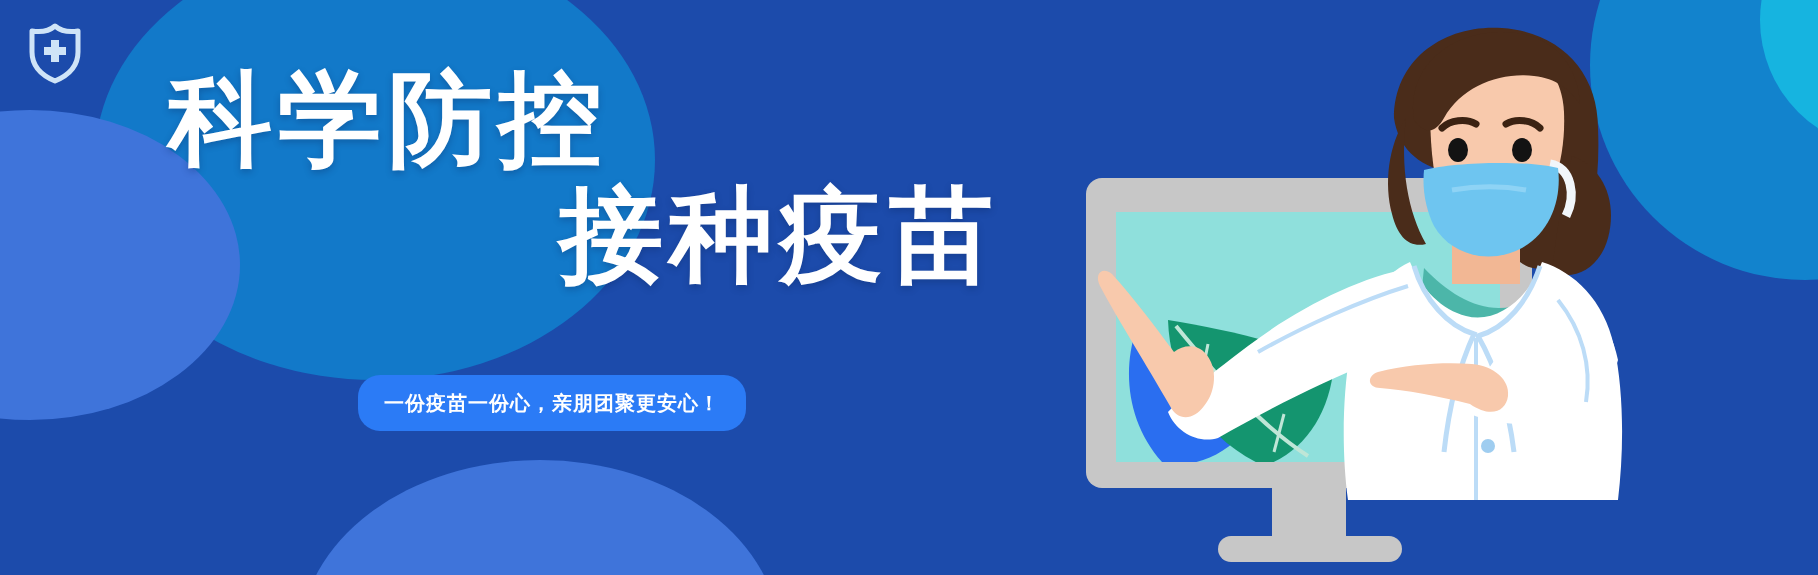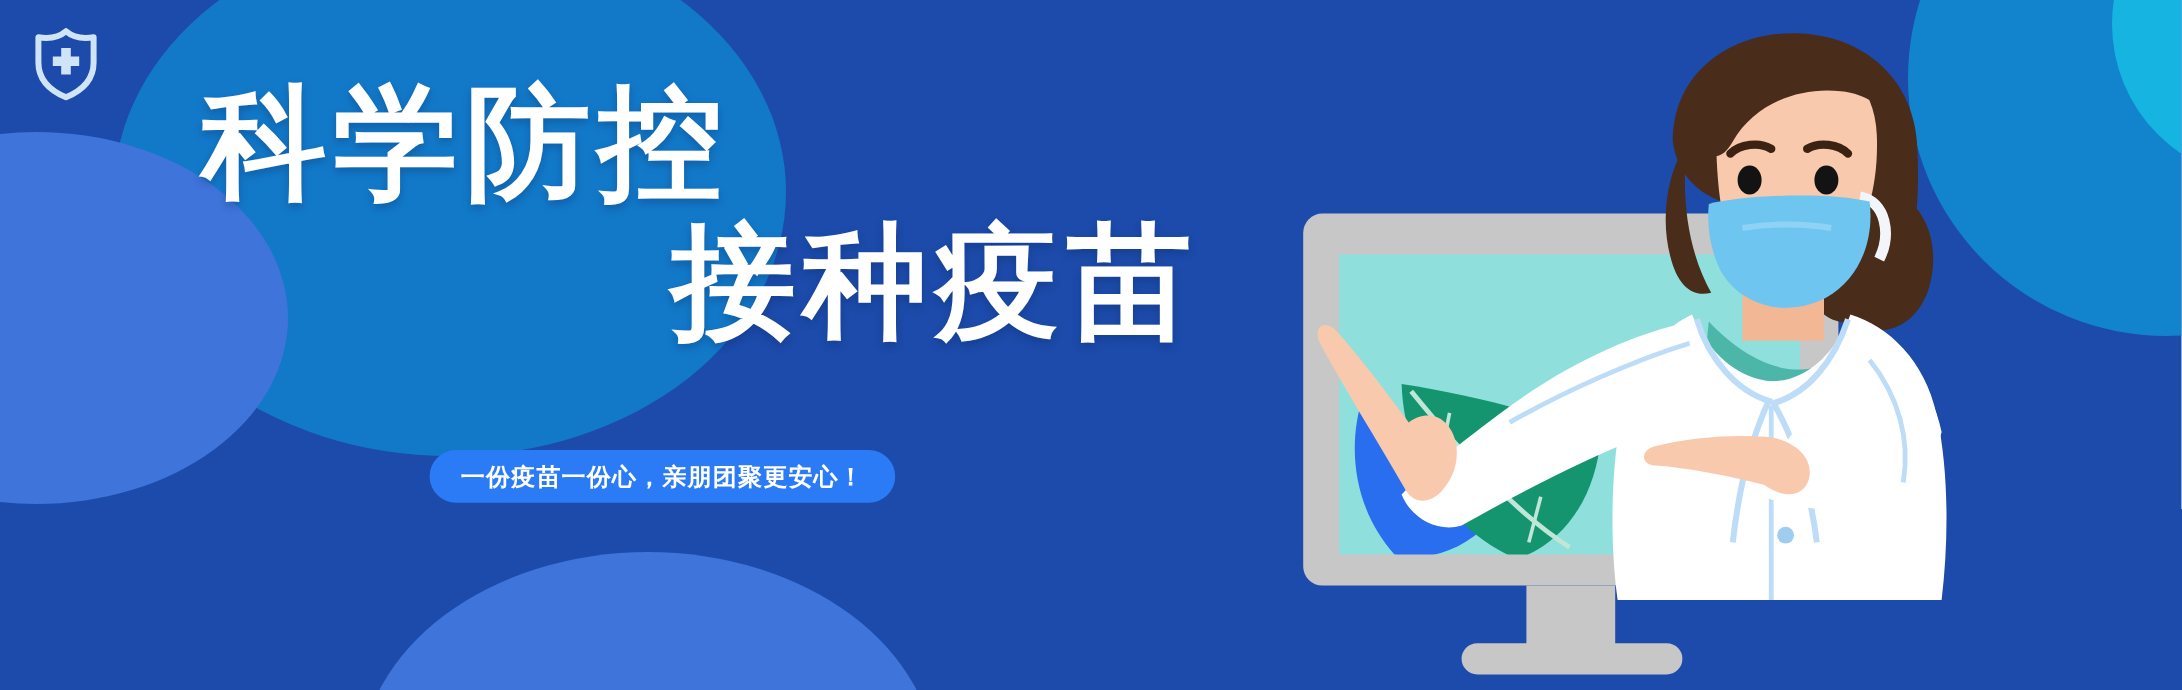--- a/index.html
+++ b/index.html
@@ -8,21 +8,21 @@
     background: #ffffff;
   }
   * { box-sizing: border-box; }
 
   .banner {
     position: relative;
     width: 1818px;
     height: 575px;
     overflow: hidden;
     background: #1c4bab;
-    font-family: Liberation Sans, sans-serif;
+    font-family: Liberation Serif, serif;
   }
 
   
   .blob { position: absolute; border-radius: 50%; }
 
   .blob-cyan-left {
     left: 95px; top: -60px;
     width: 560px; height: 440px;
     background: #1279c9;
   }
@@ -69,21 +69,21 @@
     white-space: nowrap;
     text-shadow: 0 3px 7px rgba(10,35,90,0.30);
   }
   .headline-line-1 { padding-left: 168px; }
   .headline-line-2 { padding-left: 512px; margin-left: 47px; }
 
   
   .subtitle-pill {
     position: absolute;
     left: 358px; top: 375px;
-    height: 44px;
+    height: 56px;
     padding: 0 26px;
     display: flex;
     align-items: center;
     justify-content: center;
     border-radius: 22px;
     background: #2b7bf6;
   }
   .subtitle-text {
     color: #ffffff;
     font-size: 20px;

